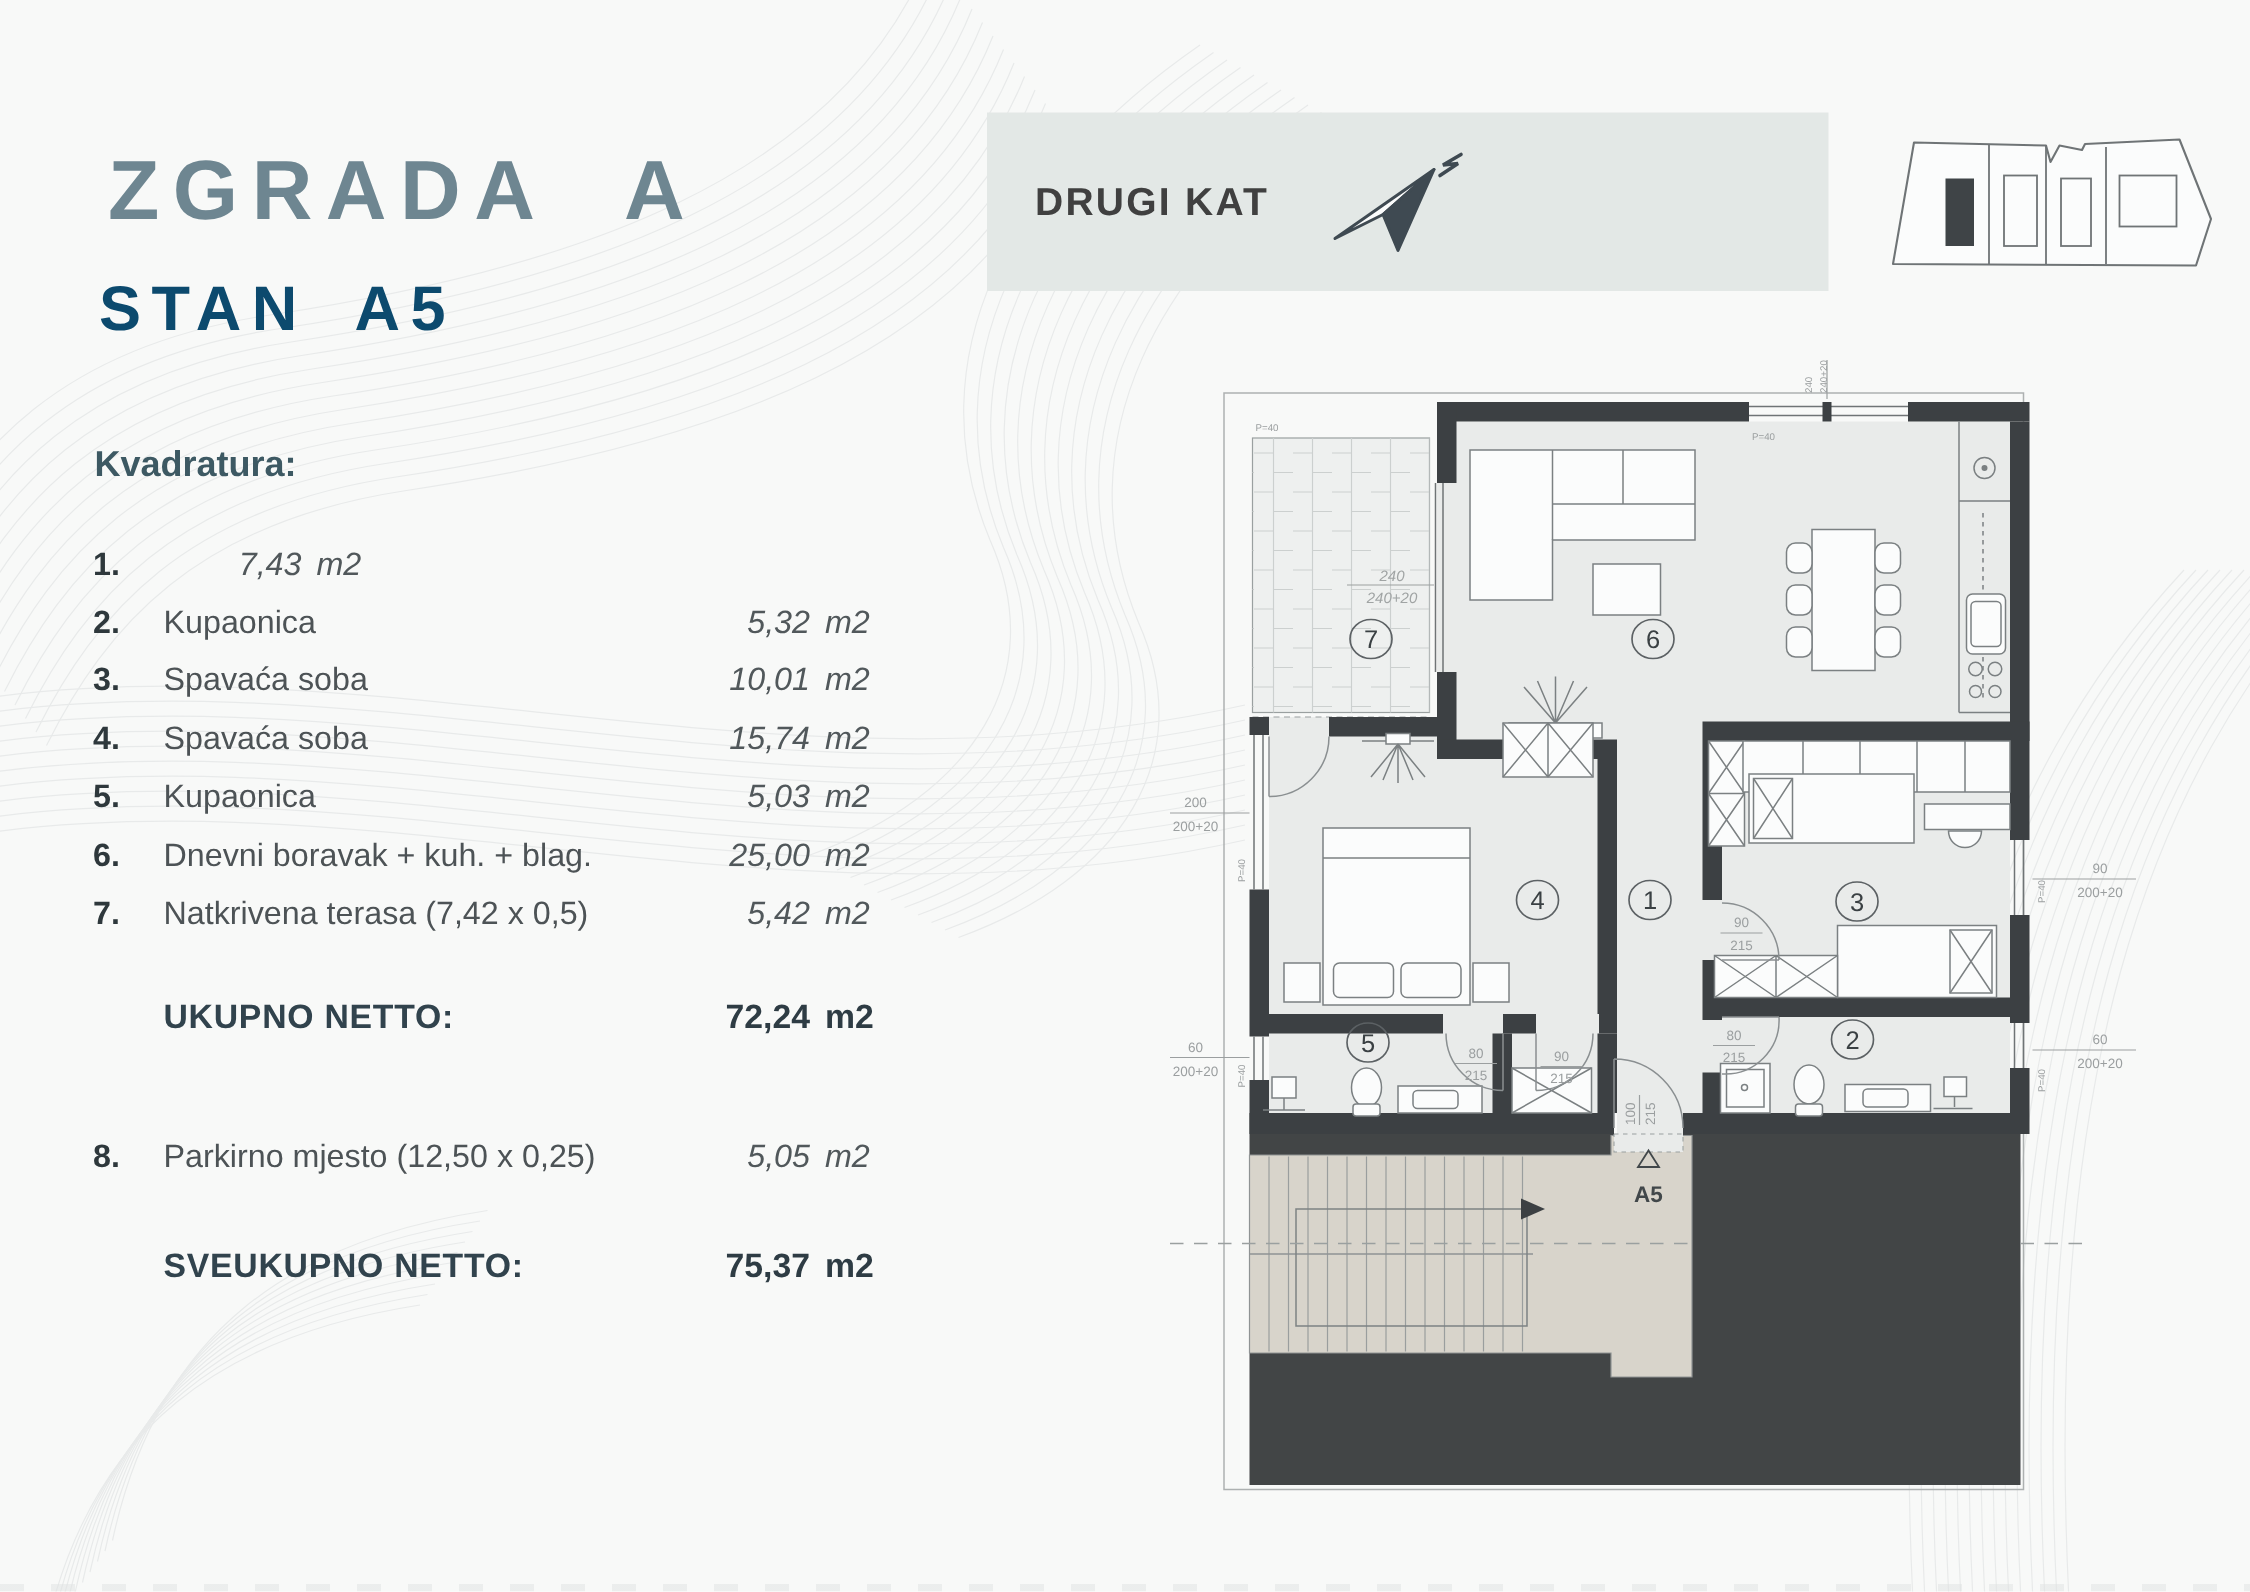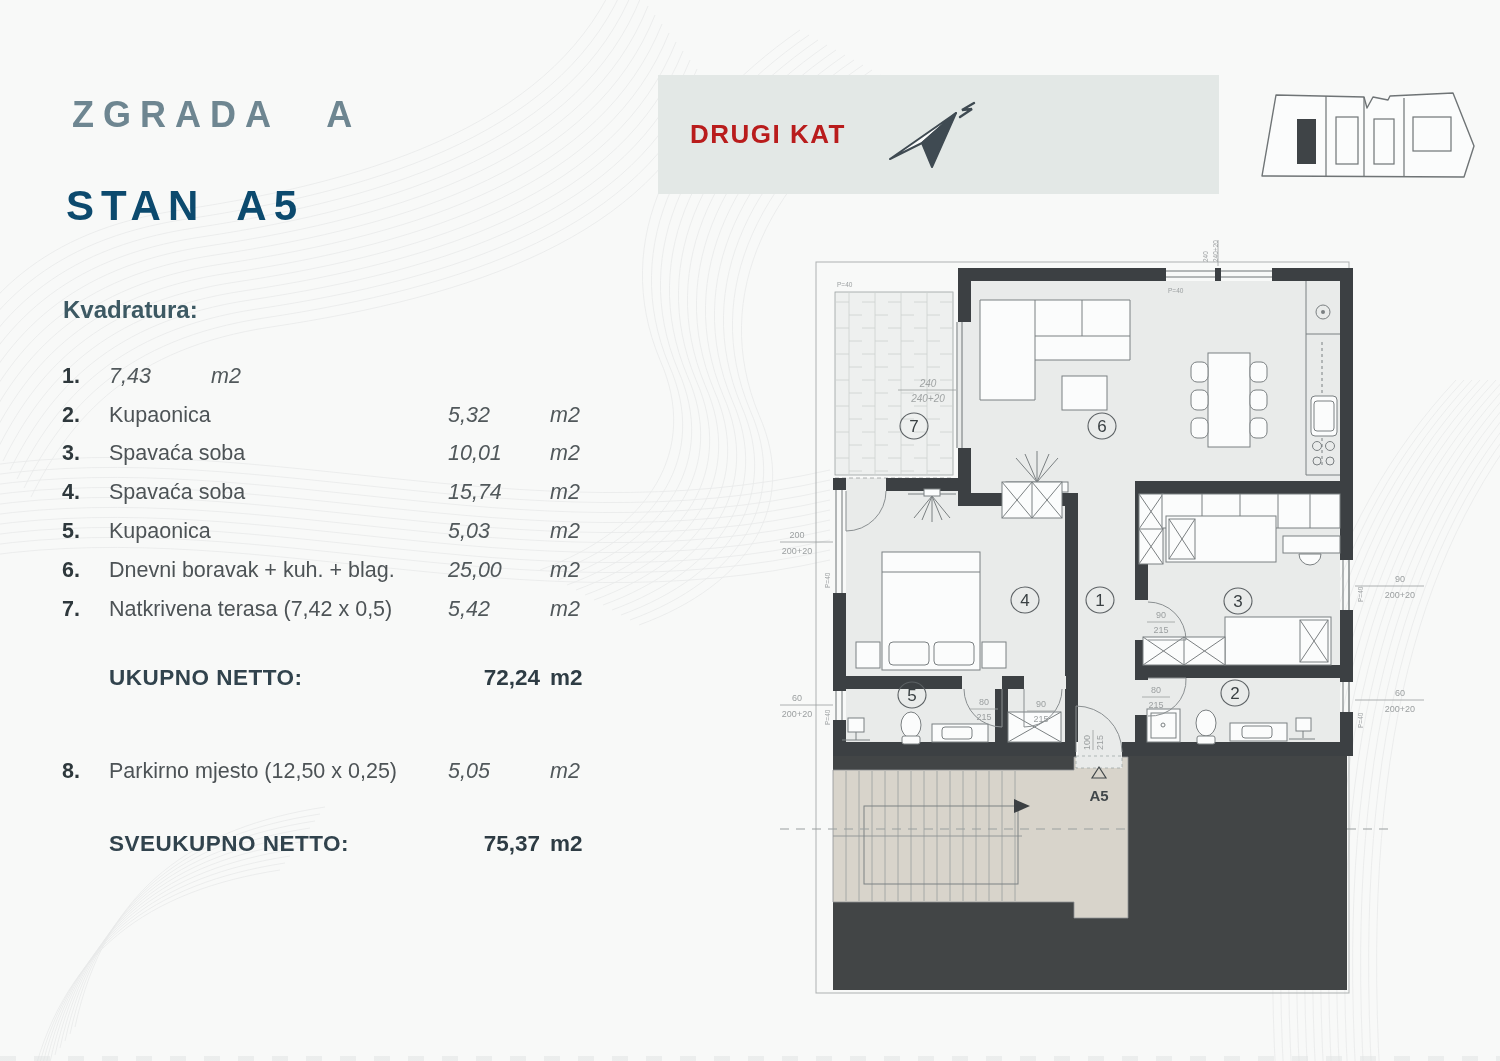--- a/index.html
+++ b/index.html
@@ -2,41 +2,41 @@
 <html><head>
 <meta charset="utf-8">
 <style>
   html,body{margin:0;padding:0;}
   .page{position:relative;width:1500px;height:1061px;background:#f8f9f8;overflow:hidden;
         font-family:"Liberation Sans",sans-serif;}
   svg{display:block;}
   .bg{position:absolute;left:0;top:0;z-index:0;}
   .bg path{fill:none;stroke:#e8eaea;stroke-width:0.8;}
   
-  .title1{position:absolute;left:72px;top:94px;z-index:2;font-weight:700;font-size:36px;
+  .title1{position:absolute;left:72px;top:94px;z-index:2;font-weight:700;font-size:56px;
           color:#6e8691;letter-spacing:9px;word-spacing:30px;}
   .title2{position:absolute;left:66px;top:182px;z-index:2;font-weight:700;font-size:42px;
           color:#0c4a6e;letter-spacing:7px;word-spacing:14px;}
   .kvad{position:absolute;left:63px;top:296px;z-index:2;font-weight:700;font-size:24px;color:#3d5963;}
   .area-list{position:absolute;left:62px;top:357px;width:534px;z-index:2;}
   .arow{display:flex;align-items:center;height:38.8px;font-size:21.5px;color:#4d5356;}
   .arow .n{width:47px;font-weight:700;color:#2e383c;}
   .arow .nm{flex:1;}
-  .arow .val{width:92px;text-align:left;font-style:italic;color:#51585b;}
+  .arow .val{width:92px;text-align:right;font-style:italic;color:#51585b;}
   .arow .u{width:46px;margin-left:10px;font-style:italic;color:#51585b;}
   .trow{position:absolute;left:62px;width:534px;z-index:2;display:flex;align-items:center;height:32px;}
   .trow .n{width:47px;}
   .trow .nm{flex:1;font-weight:700;font-size:22.5px;color:#31434d;letter-spacing:0.5px;}
   .trow .val{width:92px;text-align:right;font-weight:700;font-size:22.5px;color:#2e3c44;}
   .trow .u{width:46px;margin-left:10px;font-weight:700;font-size:22.5px;color:#2e3c44;}
   .row8{position:absolute;left:62px;top:752px;width:534px;}
   
   .band{position:absolute;left:658px;top:75px;width:561px;height:119px;background:#e3e8e6;z-index:1;
         display:flex;align-items:center;padding-left:32px;box-sizing:border-box;}
-  .band-label{font-weight:700;font-size:26px;color:#b91c1c;letter-spacing:1.5px;}
+  .band-label{font-weight:700;font-size:26px;color:#404040;letter-spacing:1.5px;}
   .north{margin-left:30px;margin-top:10px;}
   .bicon{position:absolute;left:1248px;top:76px;z-index:1;}
   
   .plan{position:absolute;left:780px;top:235px;z-index:1;}
   .wall{fill:#3c4043;}
   .thinB{fill:none;stroke:#adb1b1;stroke-width:1;}
   .furn{fill:#fbfcfc;stroke:#7b8082;stroke-width:1;}
   .fl{fill:none;stroke:#7b8082;stroke-width:1;}
   .door{fill:none;stroke:#8a8f91;stroke-width:1;}
   .glz{stroke:#6f7476;stroke-width:1;}

